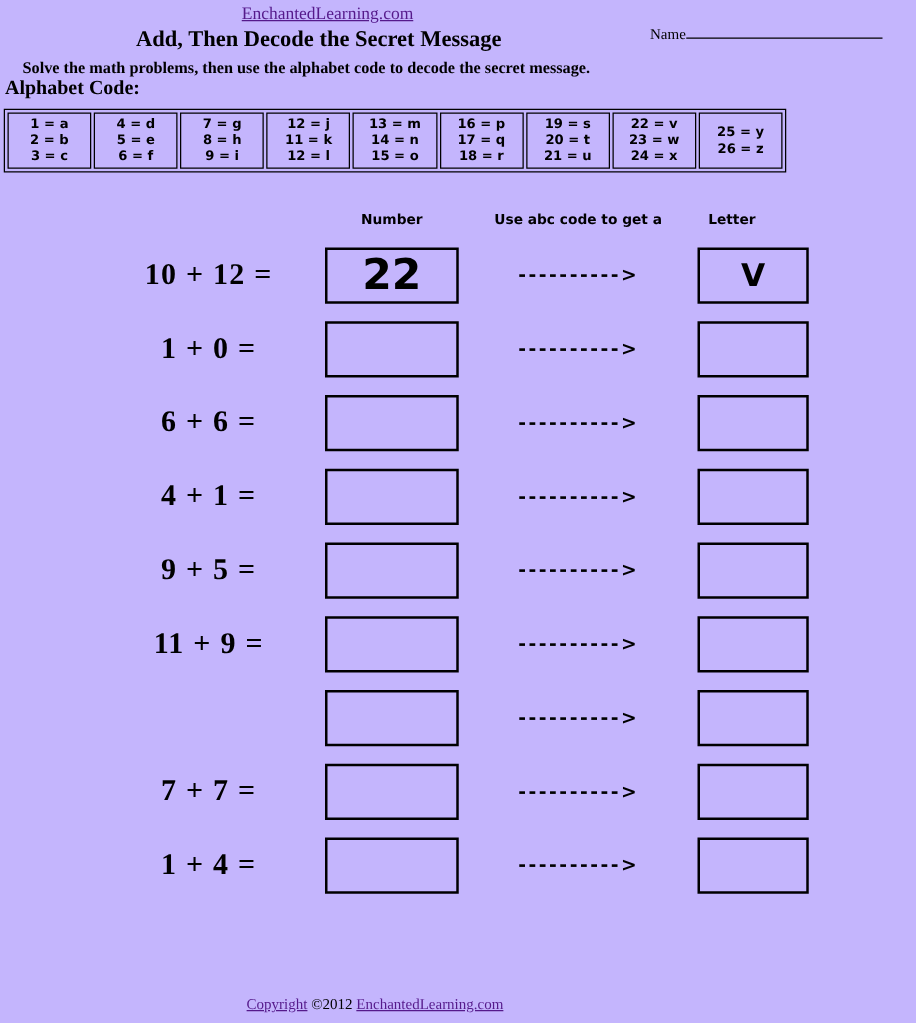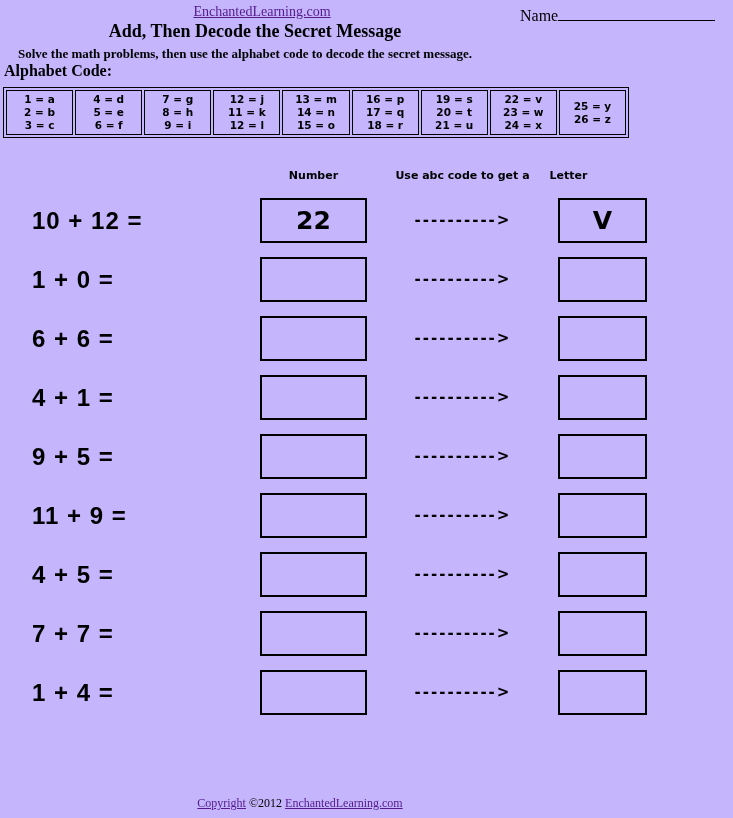--- a/index.html
+++ b/index.html
@@ -21,22 +21,22 @@
     color: #551A8B; text-decoration: underline;
     font-family: "Liberation Serif", serif;
   }
   .title {
     position: absolute; top: 21px; left: 0; width: 510px;
     text-align: center;
     font-size: 18px; font-weight: bold;
     font-family: "Liberation Serif", serif;
   }
   .name-row {
-    position: absolute; top: 6px; left: 520px;
-    font-size: 16px;
+    position: absolute; top: 16px; left: 520px;
+    font-size: 12px;
     white-space: nowrap;
   }
   .name-line {
     display: inline-block;
     width: 157px; height: 15px;
     border-bottom: 1.5px solid #000;
     vertical-align: baseline;
   }
   .subtitle {
     position: absolute; top: 46px; left: 18px;
@@ -67,37 +67,37 @@
   }
   
   .col-header {
     position: absolute; top: 169px;
     text-align: center;
     font-family: "DejaVu Sans", sans-serif;
     font-size: 11px; font-weight: 700;
   }
   .col-header.number { left: 253px; width: 121px; }
   .col-header.arrow  { left: 382px; width: 161px; }
-  .col-header.letter { left: 518px; width: 101px; text-align: center; }
+  .col-header.letter { left: 535px; width: 101px; text-align: center; }
   
   .ws-row { position: absolute; left: 0; width: 733px; height: 45px; }
   .problem {
     position: absolute; left: 32px; top: 0; width: 270px; height: 45px;
-    line-height: 45px;
-    font-family: Liberation Sans, sans-serif;
+    text-align: center; line-height: 45px;
+    font-family: Liberation Serif, serif;
     font-size: 24px; font-weight: 700;
     letter-spacing: 1px;
   }
   .num-box {
     position: absolute; left: 260px; top: 0;
     width: 107px; height: 45px;
     border: 2px solid #000;
     text-align: center; line-height: 41px;
     font-family: "DejaVu Sans", sans-serif;
-    font-size: 25px; font-weight: 700;
+    font-size: 34px; font-weight: 700;
   }
   .arrow-cell {
     position: absolute; left: 403px; top: 0; width: 120px; height: 45px;
     text-align: center; line-height: 45px;
     font-family: "DejaVu Sans", sans-serif;
     font-size: 15px; font-weight: 700;
     letter-spacing: 2px;
     white-space: nowrap;
   }
   .letter-box {
@@ -234,21 +234,20 @@
   </div>
 
   <div class="ws-row" style="top:493px">
     <div class="problem">11 + 9 =</div>
     <div class="num-box"></div>
     <div class="arrow-cell">----------&gt;</div>
     <div class="letter-box"></div>
   </div>
 
   <div class="ws-row" style="top:552px">
-    <div class="problem">4 + 5 =</div>
     <div class="num-box"></div>
     <div class="arrow-cell">----------&gt;</div>
     <div class="letter-box"></div>
   </div>
 
   <div class="ws-row" style="top:611px">
     <div class="problem">7 + 7 =</div>
     <div class="num-box"></div>
     <div class="arrow-cell">----------&gt;</div>
     <div class="letter-box"></div>

